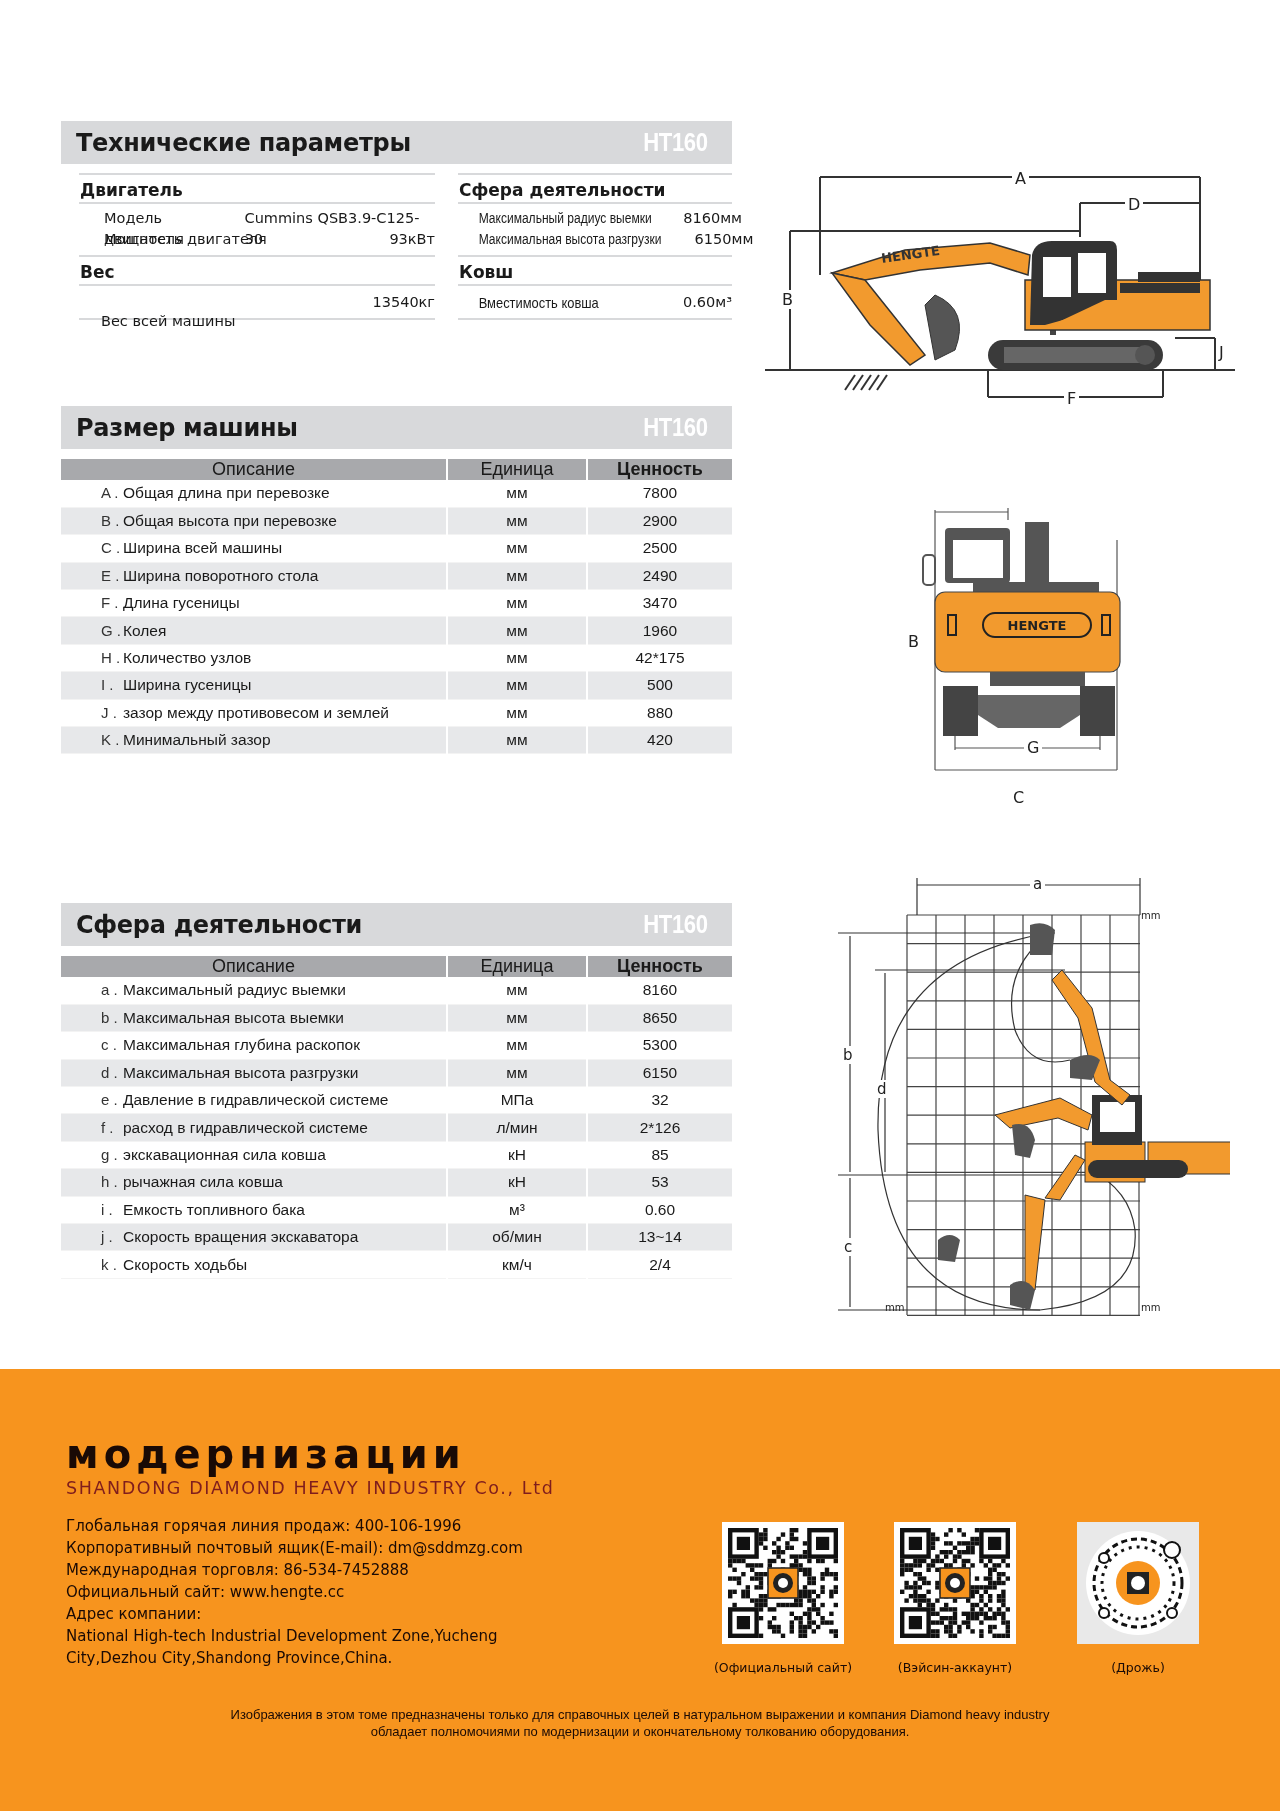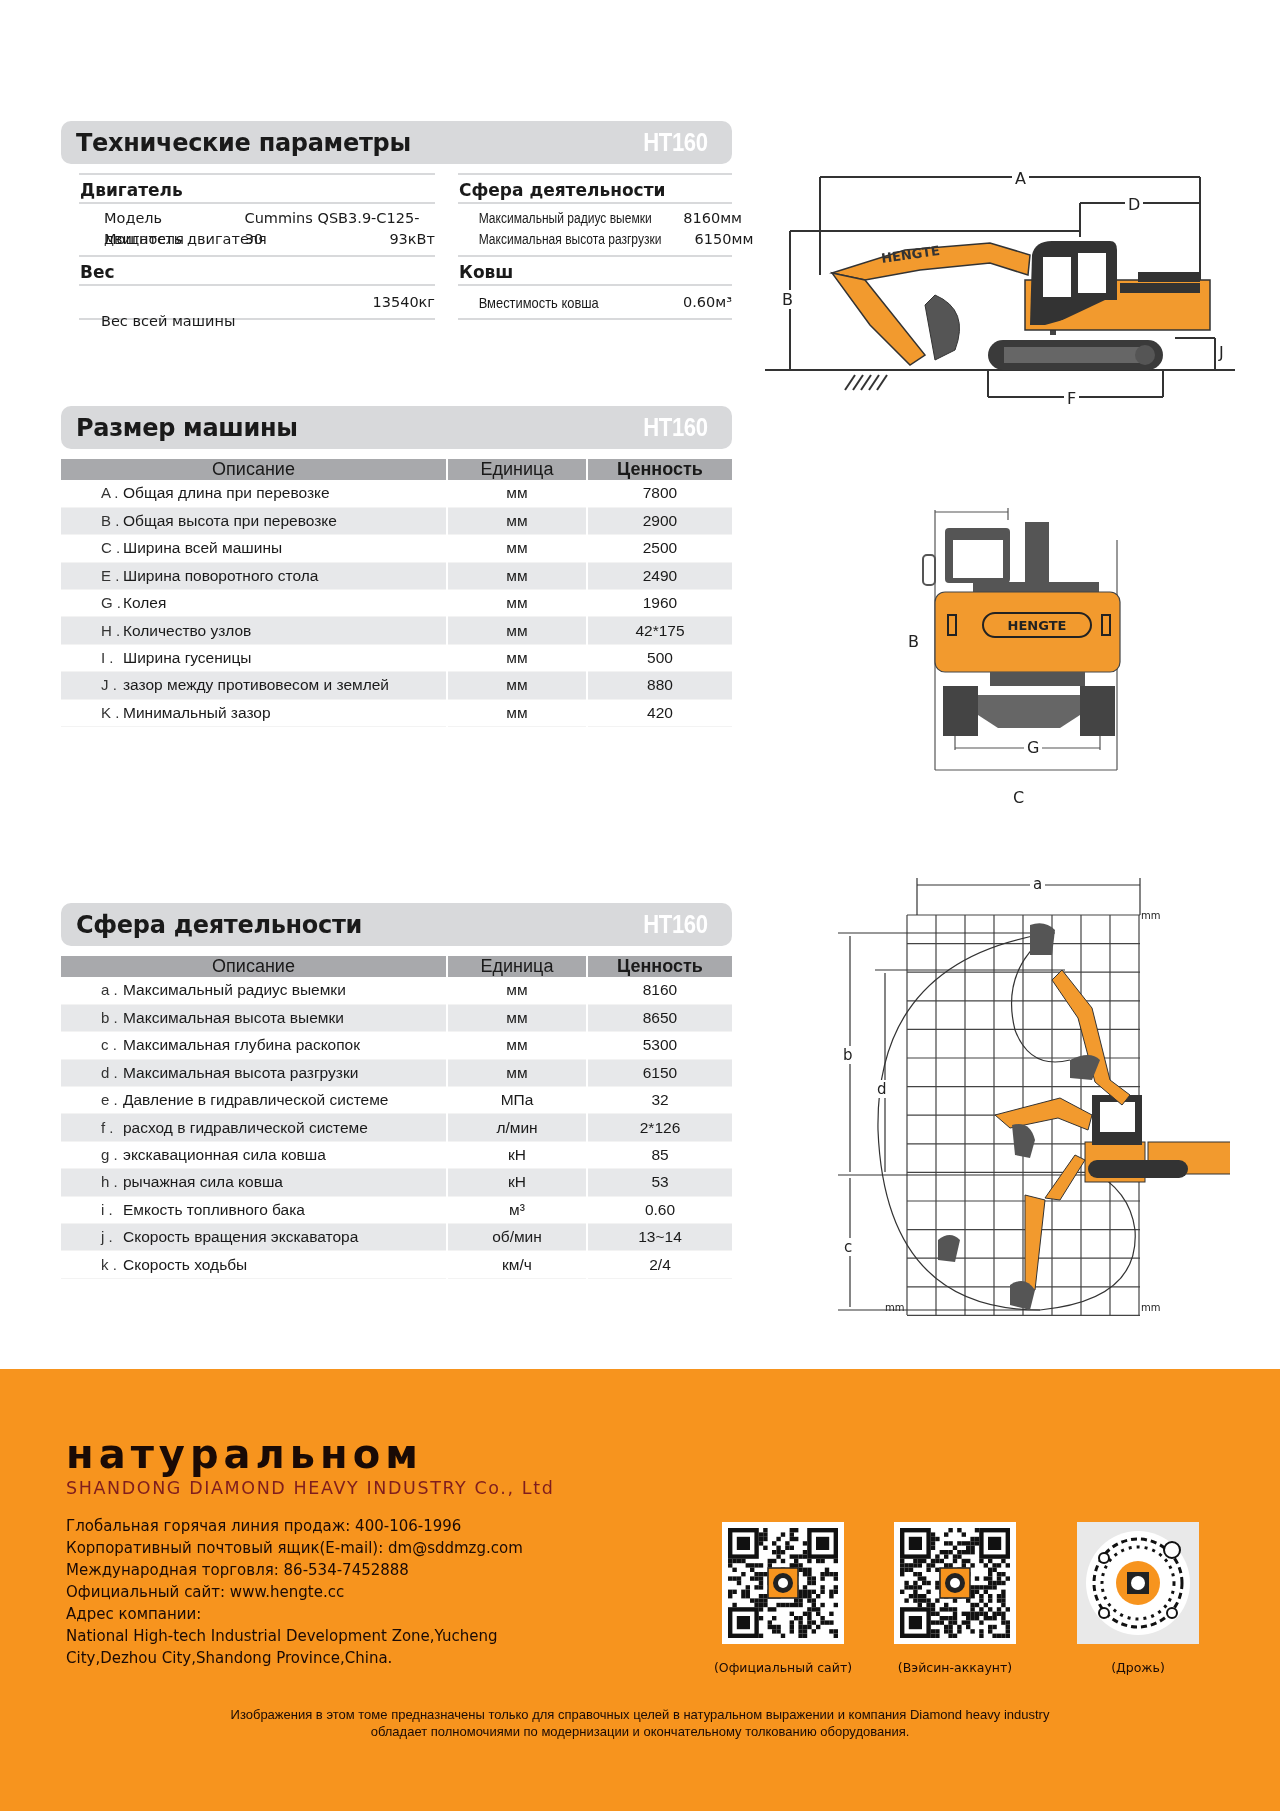--- a/index.html
+++ b/index.html
@@ -4,21 +4,20 @@
 <style>
   * { box-sizing: border-box; margin: 0; padding: 0; }
   html, body { width: 1280px; height: 1811px; background: #ffffff; overflow: hidden; }
   body { position: relative; font-family: "DejaVu Sans", sans-serif; color: #1a1a1a; }
 
   
   .title-bar {
     position: absolute; left: 61px; width: 671px; height: 43px;
     background: #d8d9db; display: flex; align-items: center; justify-content: space-between;
     padding: 0 24px 0 15px;
-    border-radius: 10px;
   }
   .title-bar .ttl { font-size: 24px; font-weight: bold; color: #1a1a1a; letter-spacing: -0.3px; }
   .title-bar .model { font-family: "Liberation Sans", sans-serif; font-size: 26px; font-weight: bold; color: #ffffff; letter-spacing: -0.5px; transform: scaleX(0.85); transform-origin: right center; }
 
   
   .spec-col { position: absolute; top: 173px; }
   .spec-group-head {
     font-size: 17px; font-weight: bold; height: 31px; line-height: 31px;
     border-top: 2px solid #d8d9db; border-bottom: 2px solid #d8d9db; padding-left: 1px;
   }
@@ -187,20 +186,25 @@
       </tr>
       <tr>
         <td class="desc"><span class="letter">C .</span><span>Ширина всей машины</span></td>
         <td class="unit">мм</td>
         <td class="val">2500</td>
       </tr>
       <tr>
         <td class="desc"><span class="letter">E .</span><span>Ширина поворотного стола</span></td>
         <td class="unit">мм</td>
         <td class="val">2490</td>
+      </tr>
+      <tr>
+        <td class="desc"><span class="letter">F .</span><span>Длина гусеницы</span></td>
+        <td class="unit">мм</td>
+        <td class="val">3470</td>
       </tr>
       <tr>
         <td class="desc"><span class="letter">G .</span><span>Колея</span></td>
         <td class="unit">мм</td>
         <td class="val">1960</td>
       </tr>
       <tr>
         <td class="desc"><span class="letter">H .</span><span>Количество узлов</span></td>
         <td class="unit">мм</td>
         <td class="val">42*175</td>
@@ -393,21 +397,21 @@
   <span class="dim-label" style="left:200px; top:5px; font-size:15px;">a</span>
   <span class="dim-label" style="left:10px; top:176px; font-size:15px;">b</span>
   <span class="dim-label" style="left:44px; top:210px; font-size:15px;">d</span>
   <span class="dim-label" style="left:11px; top:368px; font-size:15px;">c</span>
   <span class="dim-label" style="left:308px; top:40px; font-size:10px; background:none;">mm</span>
   <span class="dim-label" style="left:52px; top:432px; font-size:10px; background:none;">mm</span>
   <span class="dim-label" style="left:308px; top:432px; font-size:10px; background:none;">mm</span>
 </div>
 
 <div class="footer">
-  <div class="company-cn">натуральном</div>
+  <div class="company-cn">модернизации</div>
   <div class="company-en">SHANDONG DIAMOND HEAVY INDUSTRY  Co., Ltd</div>
   <div class="contacts">
     <div>Глобальная горячая линия продаж:  400-106-1996</div>
     <div>Корпоративный почтовый ящик(E-mail):  dm@sddmzg.com</div>
     <div>Международная торговля:  86-534-7452888</div>
     <div>Официальный сайт:  www.hengte.cc</div>
     <div>Адрес компании:</div>
     <div>National High-tech Industrial Development Zone,Yucheng City,Dezhou City,Shandong Province,China.</div>
   </div>
 

